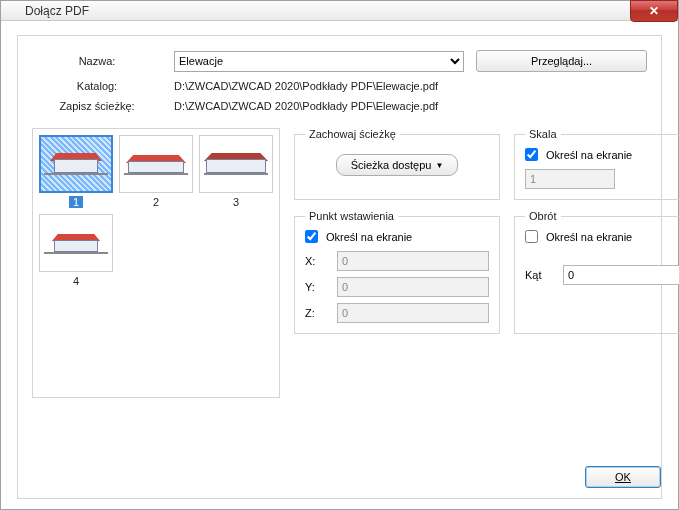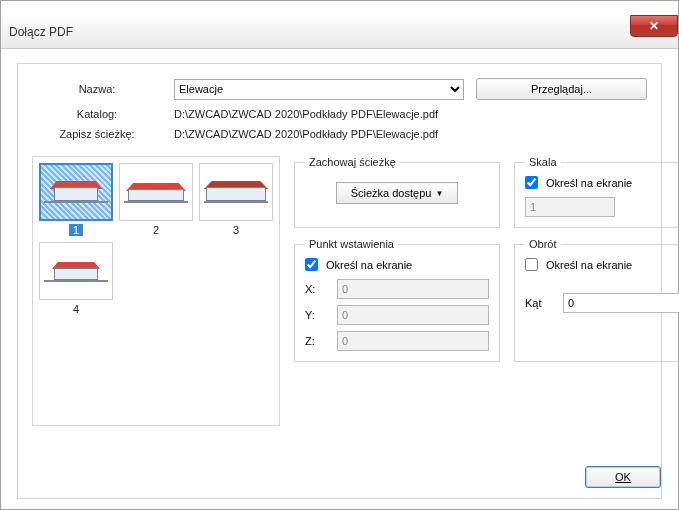--- a/index.html
+++ b/index.html
@@ -15,28 +15,27 @@
   }
   .window {
     width: 679px;
     height: 510px;
     background: #fff;
     border: 1px solid #a0a0a0;
     display: flex;
     flex-direction: column;
   }
   .titlebar {
-    height: 33px;
+    height: 20px;
     background: linear-gradient(to bottom, #fdfdfd, #eaeaea);
     border-bottom: 1px solid #c9c9c9;
     display: flex;
     align-items: center;
-    padding: 0 8px;
+    padding: 0 24px;
     position: relative;
-    margin-top: 15px;
   }
   .titlebar-title {
     font-size: 12px;
     color: #333;
   }
   .close-btn {
     position: absolute;
     right: 0;
     top: -1px;
     width: 48px;
@@ -145,21 +144,21 @@
   fieldset.group legend { font-size: 11px; color: #222; padding: 0 4px; }
   .row { display:flex; align-items:center; gap:8px; margin-top:6px; }
   input.txt {
     border: 1px solid #b7b7b7; height: 20px; font-size:11px; padding:0 4px; background:#fff;
   }
   input.txt[disabled]{ background:#f2f2f2; color:#888; }
   .coord-row { display:grid; grid-template-columns: 24px 1fr; gap:8px; align-items:center; margin-top:6px; }
   .pathbtn {
     height: 22px; padding: 0 14px; border:1px solid #adadad;
     background: linear-gradient(to bottom,#fefefe,#e9e9e9);
-    border-radius:0; font-size:11px; cursor:pointer;
+    border-radius:9px; font-size:11px; cursor:pointer;
     display:inline-flex; align-items:center; gap:4px;
   }
   .caret { font-size:8px; }
   .footer {
     position:absolute; bottom:10px; left:0; right:0;
     display:flex; justify-content:flex-end; gap:108px;text-decoration:underline;
   }
   .footer .btn { min-width: 76px; }
   label.cb { display:inline-flex; align-items:center; gap:8px; }
   input[type=checkbox]{ margin:0; width:13px; height:13px; }

